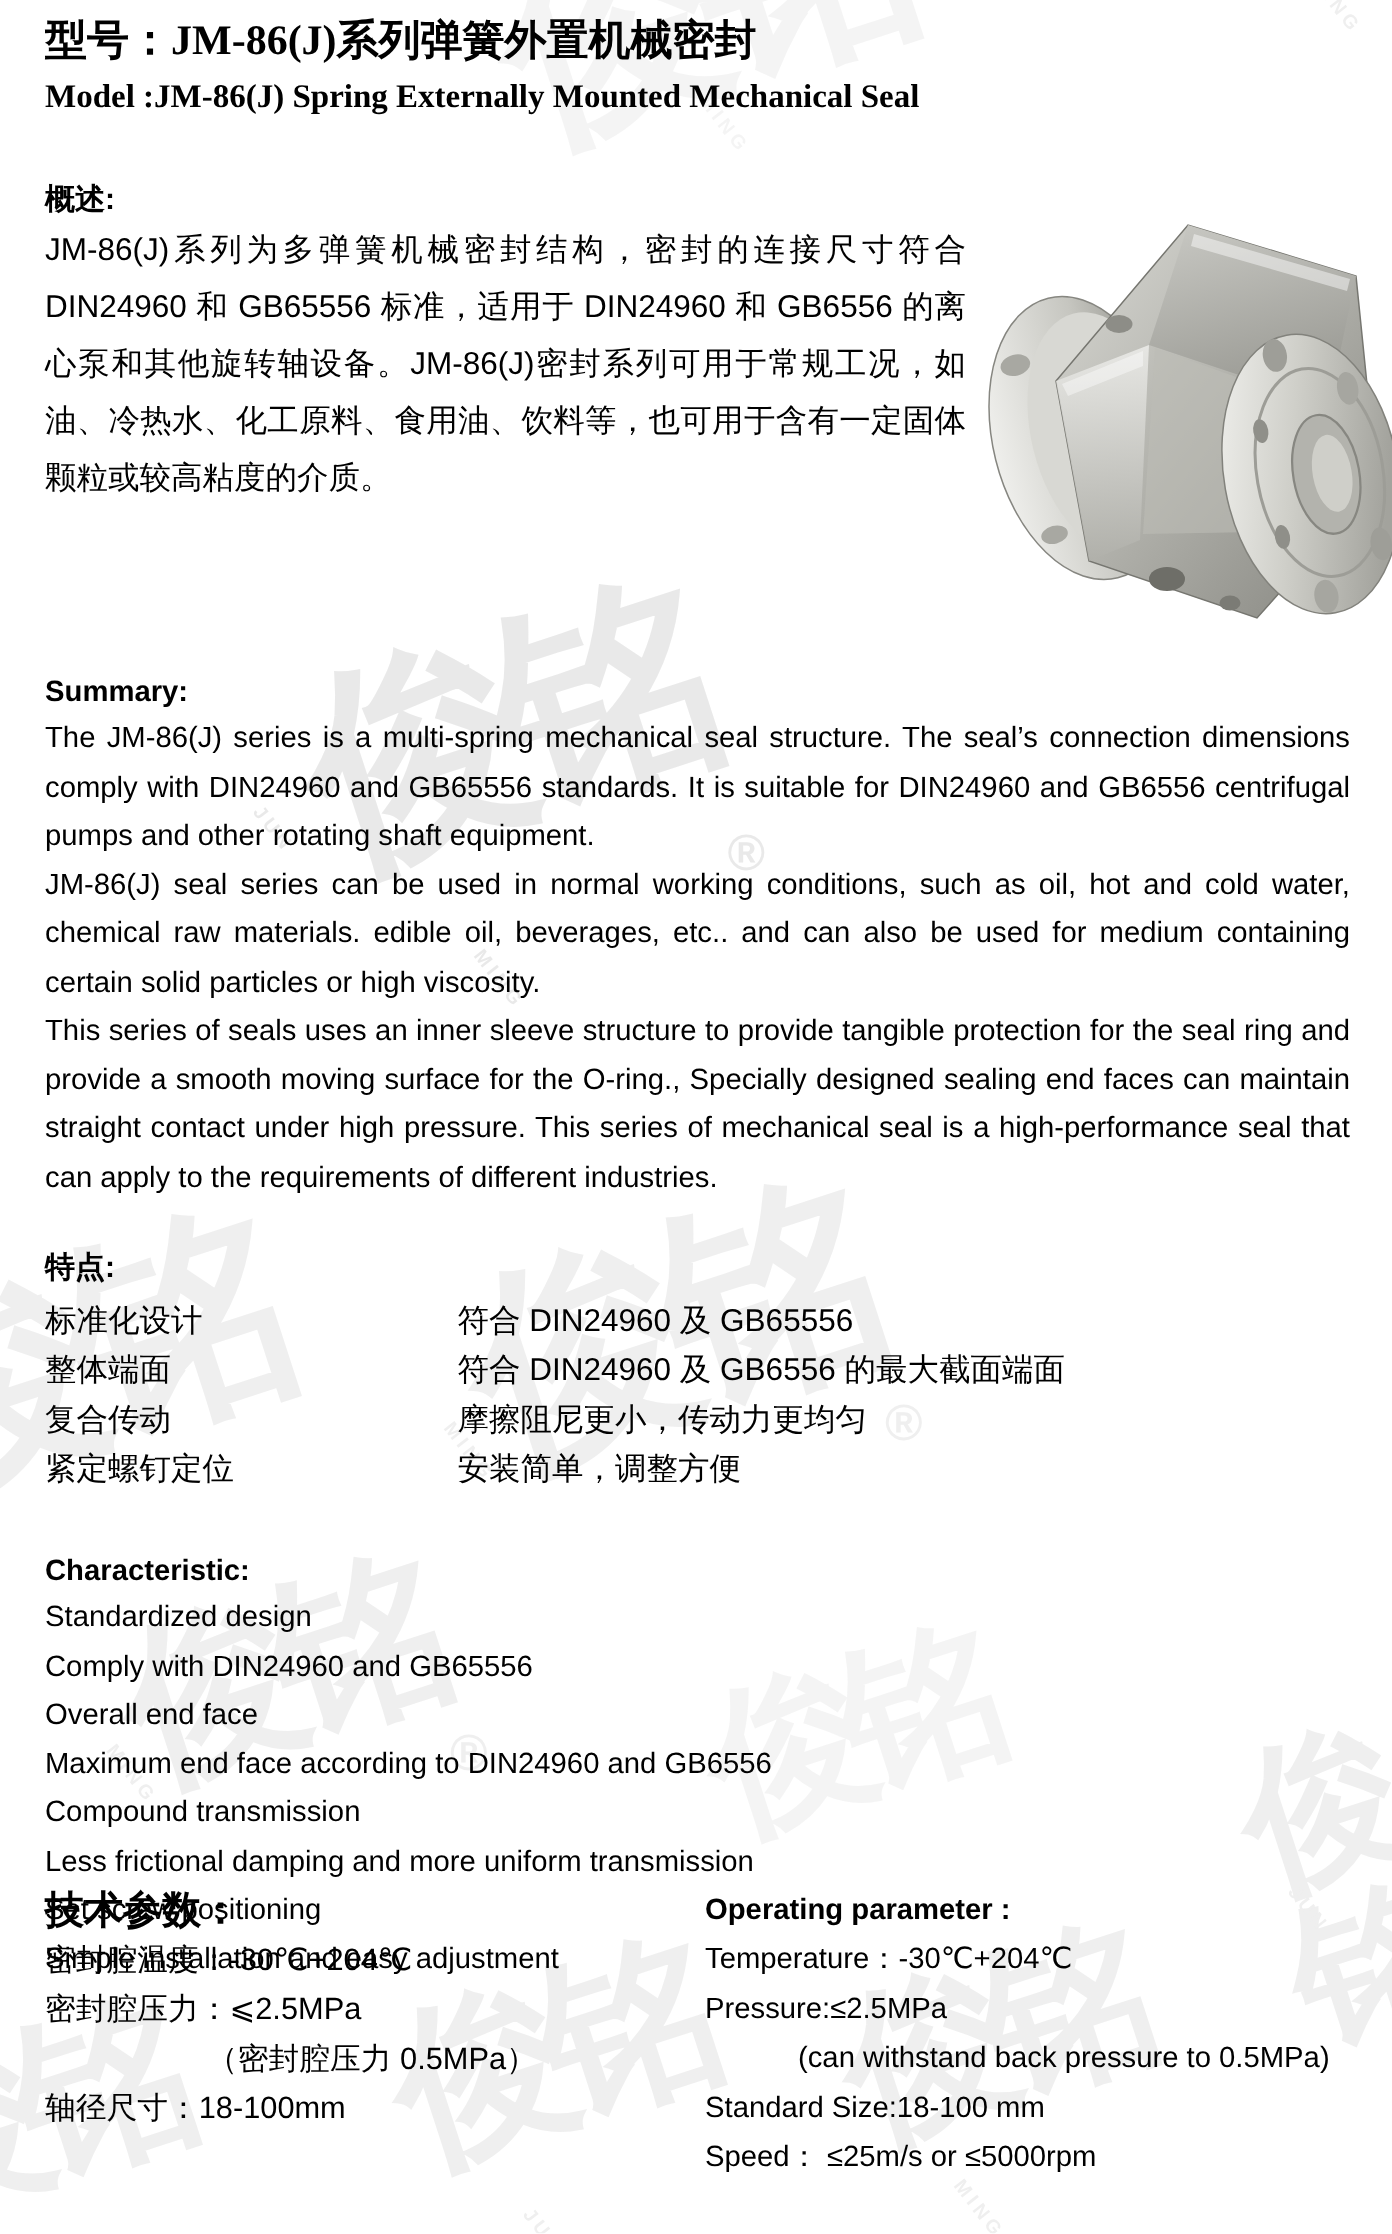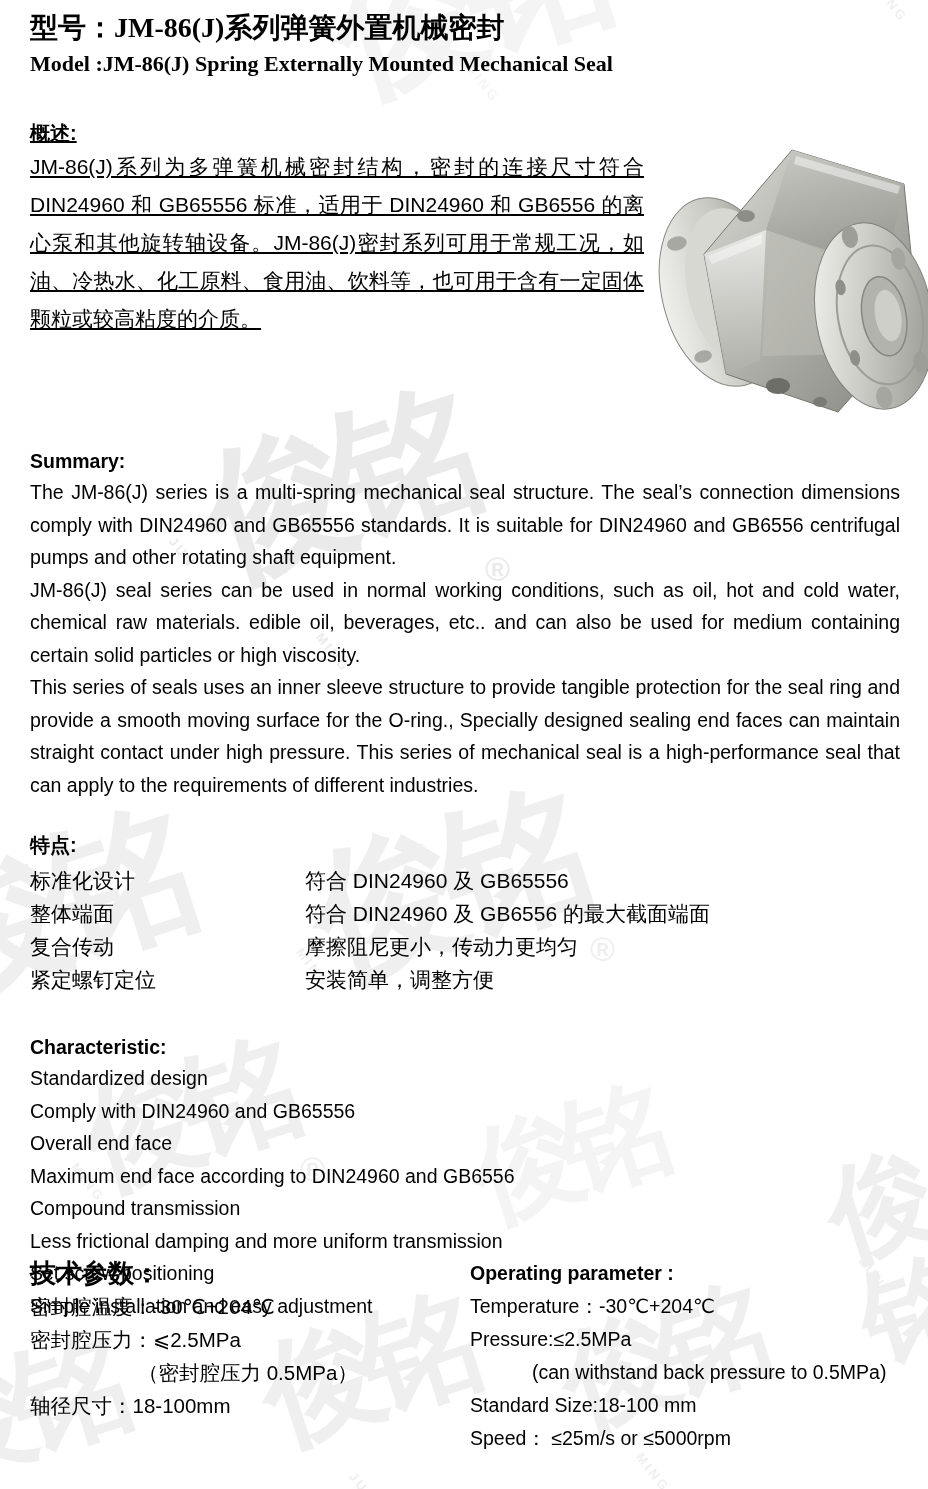--- a/index.html
+++ b/index.html
@@ -16,21 +16,21 @@
   .o35 { opacity:.32; } .o25 { opacity:.24; } .o18 { opacity:.16; }
 
   .content { position:relative; z-index:2; }
 
   
   .hdr { position:absolute; left:30px; top:10px; width:868px;font-family:Liberation Serif, serif; }
   .hdr h1 { font-size:28px; line-height:36px; font-weight:bold; }
   .hdr h2 { font-size:22px; line-height:28px; font-weight:bold; margin-top:4px; }
 
   
-  .overview { position:absolute; left:30px; top:118px; width:614px;text-decoration:underline; }
+  .overview { position:absolute; left:30px; top:118px; width:614px; }
   .sec-head-cn { font-size:20px; font-weight:bold; line-height:30px; }
   .overview p { font-size:21px; line-height:38px; text-align:justify; }
 
   
   .photo { position:absolute; left:650px; top:124px; width:278px; height:298px; }
 
   
   .summary { position:absolute; left:30px; top:446px; width:870px; }
   .sec-head-en { font-size:19.5px; font-weight:bold; line-height:30px; }
   .summary p { font-size:19.5px; line-height:32.5px; text-align:justify; }

